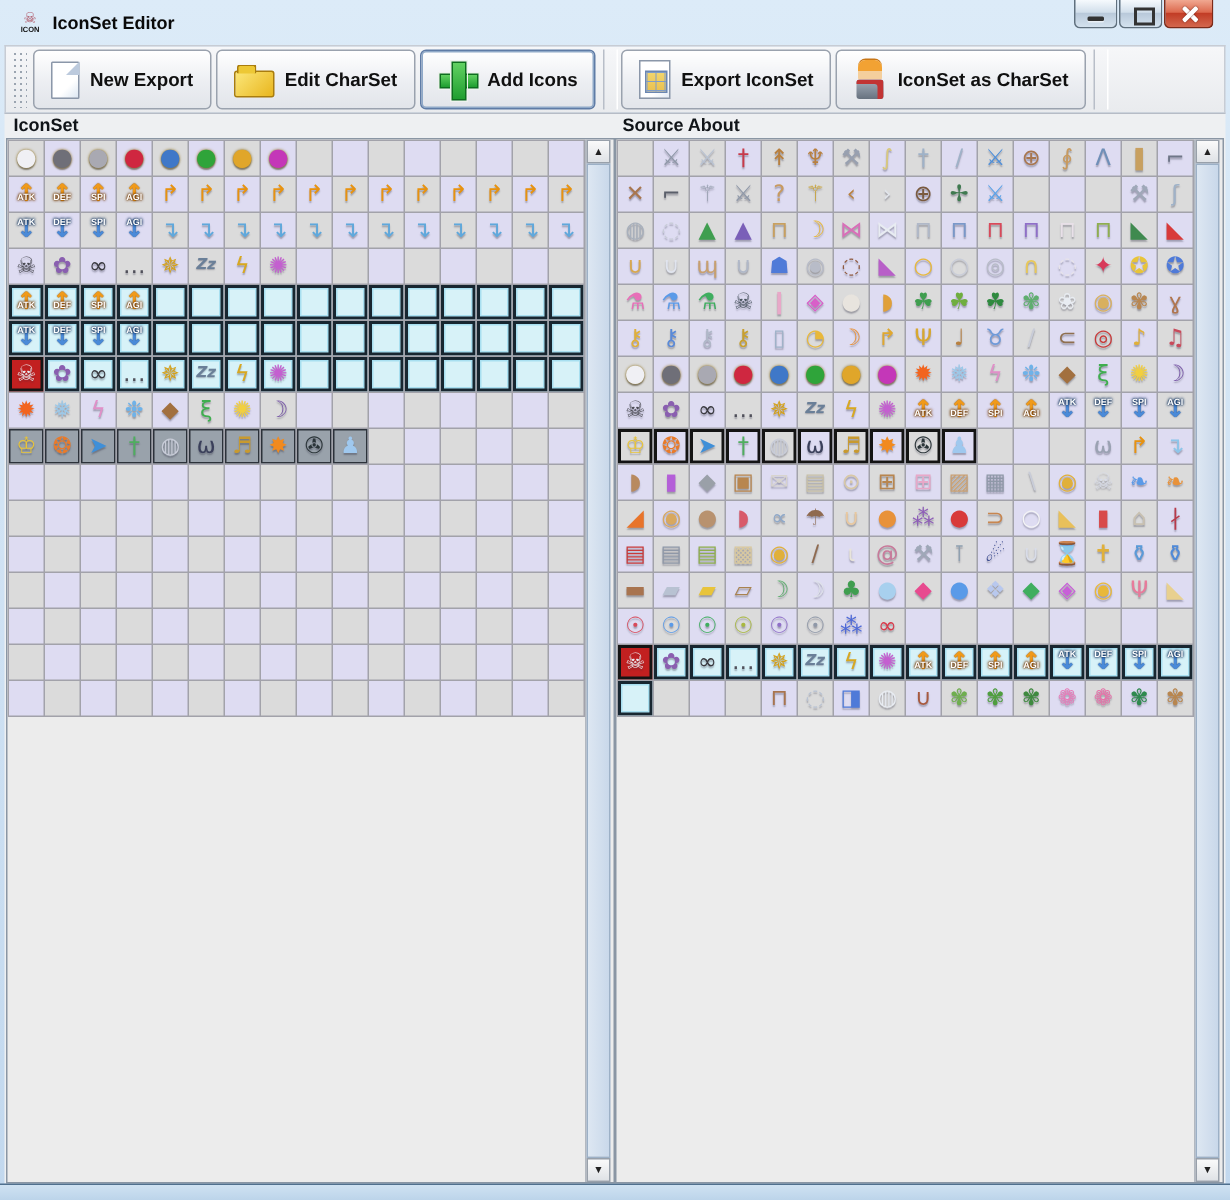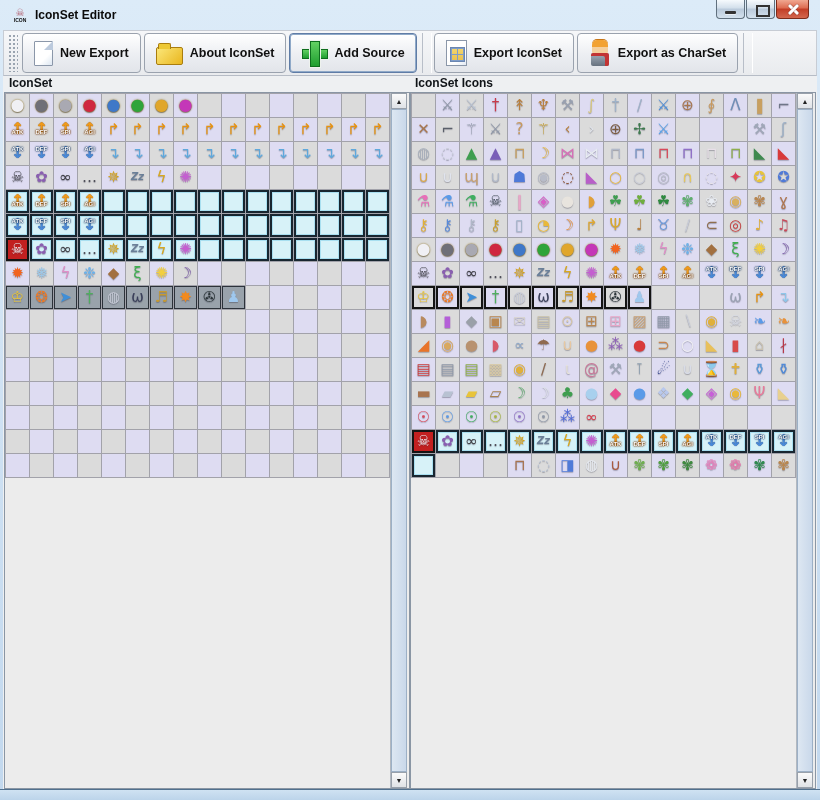--- a/index.html
+++ b/index.html
@@ -99,36 +99,36 @@
 
   <div class="toolbar">
     <span class="gripper"></span>
     <span class="tbgroup" id="tbg0">
         <button class="tbtn">
           <span class="ti ti-new-doc"></span>
           <span>New Export</span>
         </button>
         <button class="tbtn">
           <span class="ti ti-folder"></span>
-          <span>About IconSet</span>
+          <span>Edit CharSet</span>
         </button>
         <button class="tbtn tb-focus">
           <span class="ti ti-plus"></span>
-          <span>Add Source</span>
+          <span>Add Icons</span>
         </button>
       </span>
     <span class="tb-sep"></span>
     <span class="tbgroup" id="tbg1">
         <button class="tbtn">
           <span class="ti ti-export-grid"></span>
           <span>Export IconSet</span>
         </button>
         <button class="tbtn">
           <span class="ti ti-char-sprite"></span>
-          <span>Export as CharSet</span>
+          <span>IconSet as CharSet</span>
         </button>
       </span>
     <span class="tb-sep"></span>
   </div>
 
   <div class="content">
     <div class="panel">
       <div class="panel-label">IconSet</div>
       <div class="panel-box">
         <div class="gridwrap">
@@ -573,21 +573,21 @@
         </div>
         <div class="vscroll">
           <span class="sbtn">▲</span>
           <span class="sthumb"></span>
           <span class="sbtn">▼</span>
         </div>
       </div>
     </div>
 
     <div class="panel">
-      <div class="panel-label">IconSet Icons</div>
+      <div class="panel-label">Source About</div>
       <div class="panel-box">
         <div class="gridwrap">
           <div class="grid" id="grid-right">
               <div class="cell g0"></div>
               <div class="cell g1">
                 <span class="gl" style="color: rgb(143, 152, 168);">⚔</span>
               </div>
               <div class="cell g0">
                 <span class="gl" style="color: rgb(184, 194, 210);">⚔</span>
               </div>

